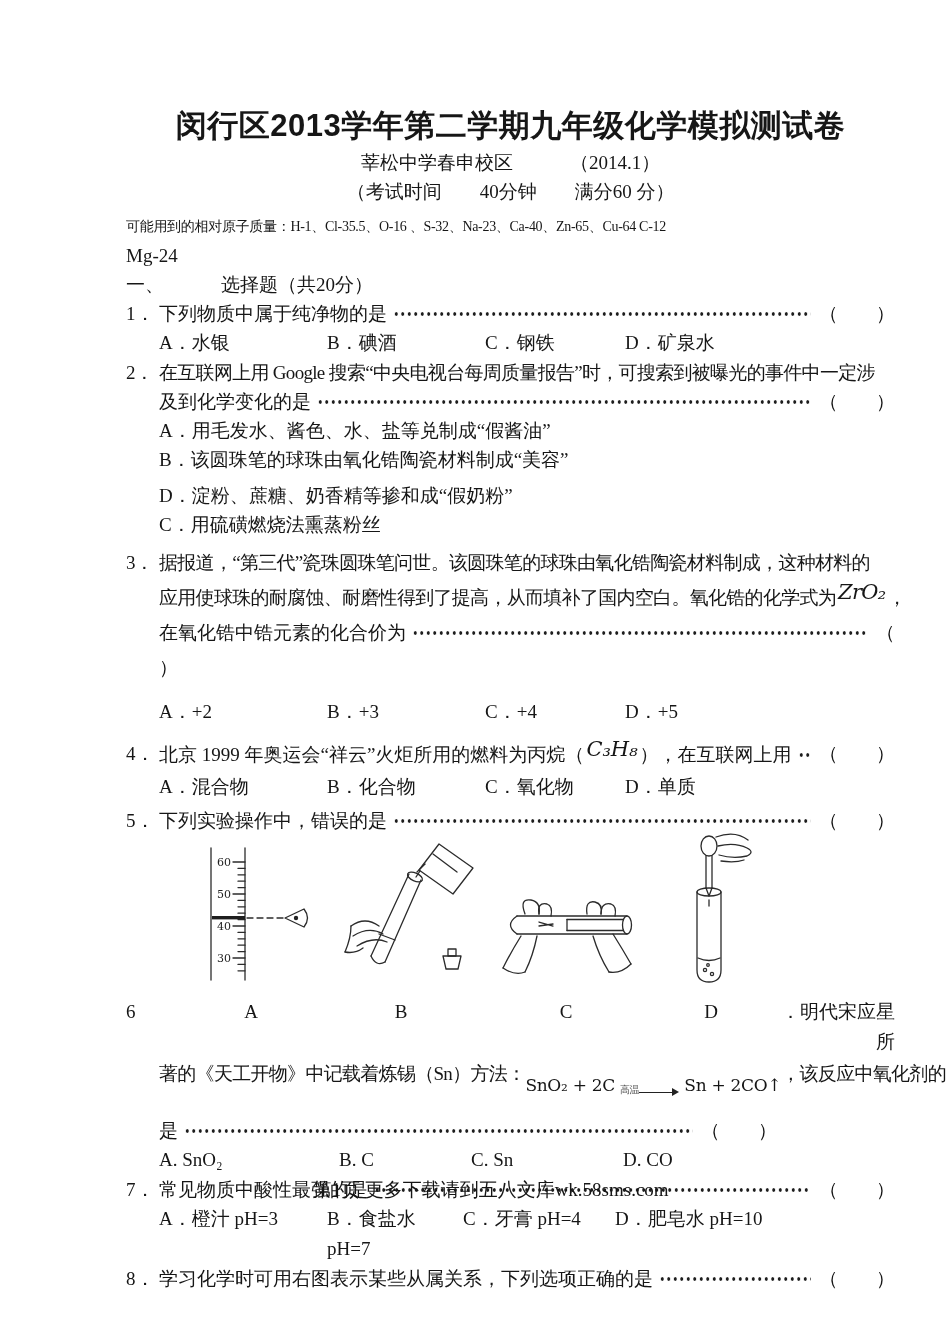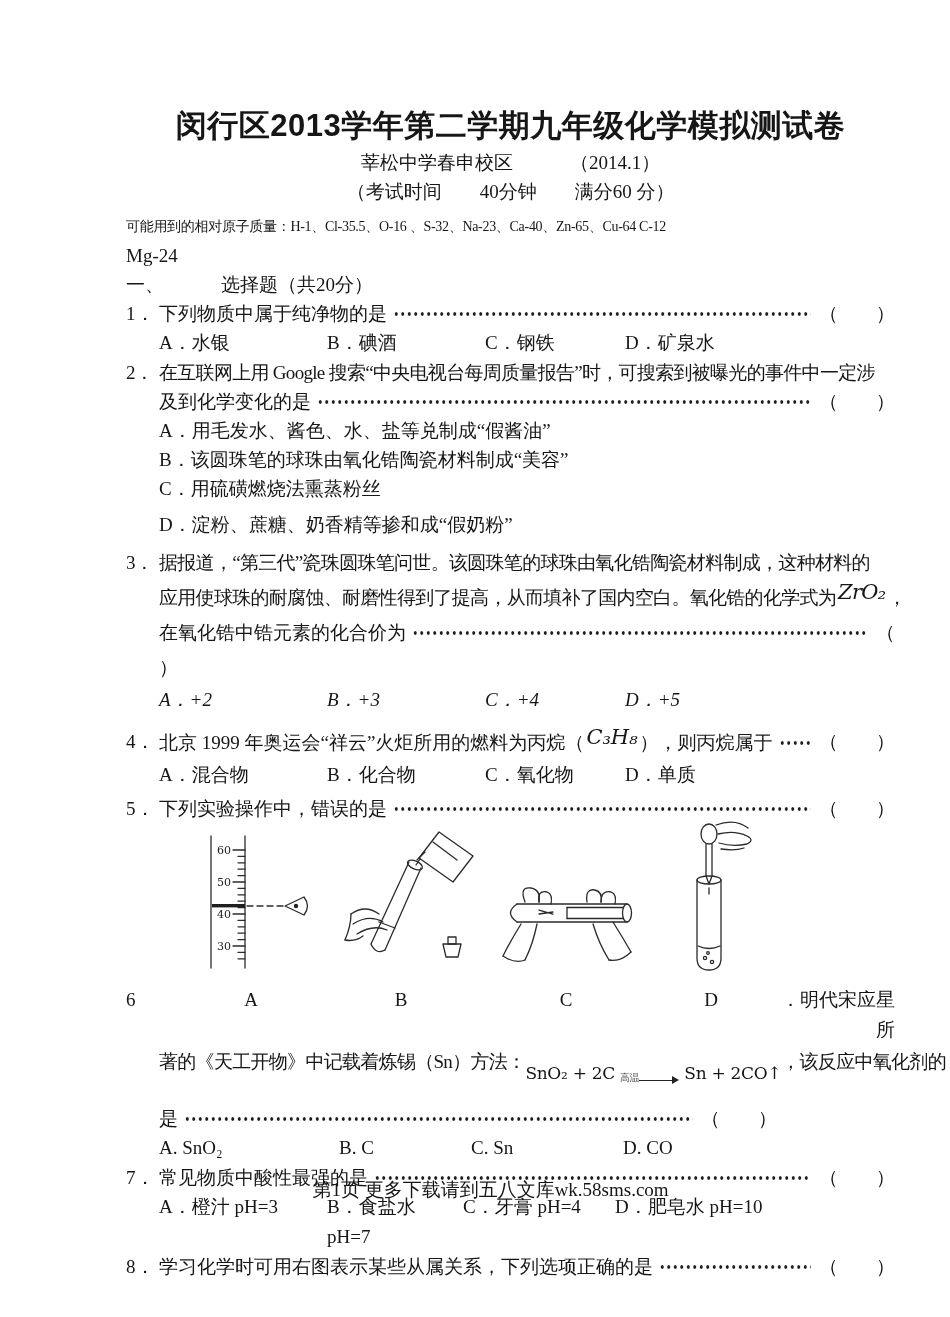--- a/index.html
+++ b/index.html
@@ -143,51 +143,51 @@
         <span class="stem">在互联网上用 Google 搜索“中央电视台每周质量报告”时，可搜索到被曝光的事件中一定涉</span>
       </div>
       <div class="qline indent">
         <span class="stem">及到化学变化的是</span>
         <span class="leader"></span>
         <span class="blank">（　　）</span>
       </div>
       <div class="optlist">
         <div class="optline">A．用毛发水、酱色、水、盐等兑制成“假酱油”</div>
         <div class="optline">B．该圆珠笔的球珠由氧化锆陶瓷材料制成“美容”</div>
+        <div class="optline sp-top">D．淀粉、蔗糖、奶香精等掺和成“假奶粉”</div>
         <div class="optline">C．用硫磺燃烧法熏蒸粉丝</div>
-        <div class="optline sp-top">D．淀粉、蔗糖、奶香精等掺和成“假奶粉”</div>
       </div>
     </div>
 
     <div style="margin-top:6px;">
       <div class="qline q3line fit">
         <span class="qnum">3．</span>
         <span class="stem">据报道，“第三代”瓷珠圆珠笔问世。该圆珠笔的球珠由氧化锆陶瓷材料制成，这种材料的</span>
       </div>
       <div class="q3line indent fit">
         <span>应用使球珠的耐腐蚀、耐磨性得到了提高，从而填补了国内空白。氧化锆的化学式为</span><span class="math">ZrO₂</span><span>，</span>
       </div>
       <div class="qline q3line indent">
         <span class="stem">在氧化锆中锆元素的化合价为</span>
         <span class="leader"></span>
         <span class="blank">（</span>
       </div>
       <div class="q3line indent">）</div>
-      <div class="opts" style="margin-top:0;font-style:italic;">
+      <div class="opts" style="margin-top:12px;">
         <span class="o1">A．+2</span>
         <span class="o2">B．+3</span>
         <span class="o3">C．+4</span>
         <span class="o4">D．+5</span>
       </div>
     </div>
 
     <div style="margin-top:10px;">
       <div class="qline" style="line-height:34px;">
         <span class="qnum">4．</span>
-        <span class="stem"><span>北京 1999 年奥运会“祥云”火炬所用的燃料为丙烷（</span><span class="math">C₃H₈</span><span>），则丙烷属于</span></span>
+        <span class="stem"><span>北京 1999 年奥运会“祥云”火炬所用的燃料为丙烷（</span><span class="math">C₃H₈</span><span>），在互联网上用</span></span>
         <span class="leader"></span>
         <span class="blank">（　　）</span>
       </div>
       <div class="opts">
         <span class="o1">A．混合物</span>
         <span class="o2">B．化合物</span>
         <span class="o3">C．氧化物</span>
         <span class="o4">D．单质</span>
       </div>
     </div>

